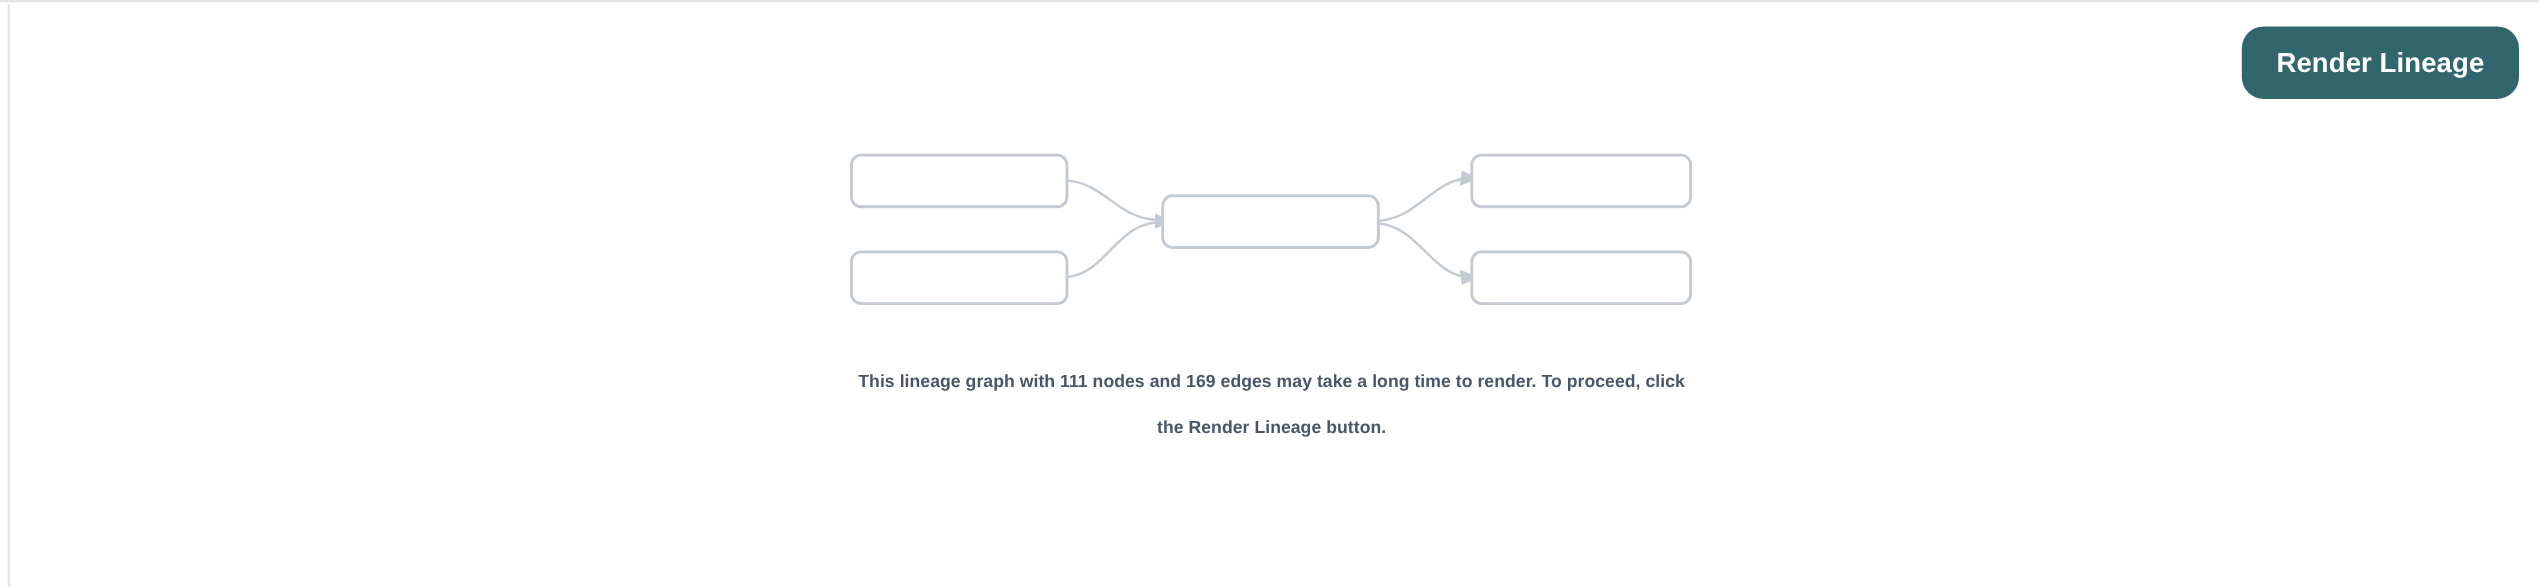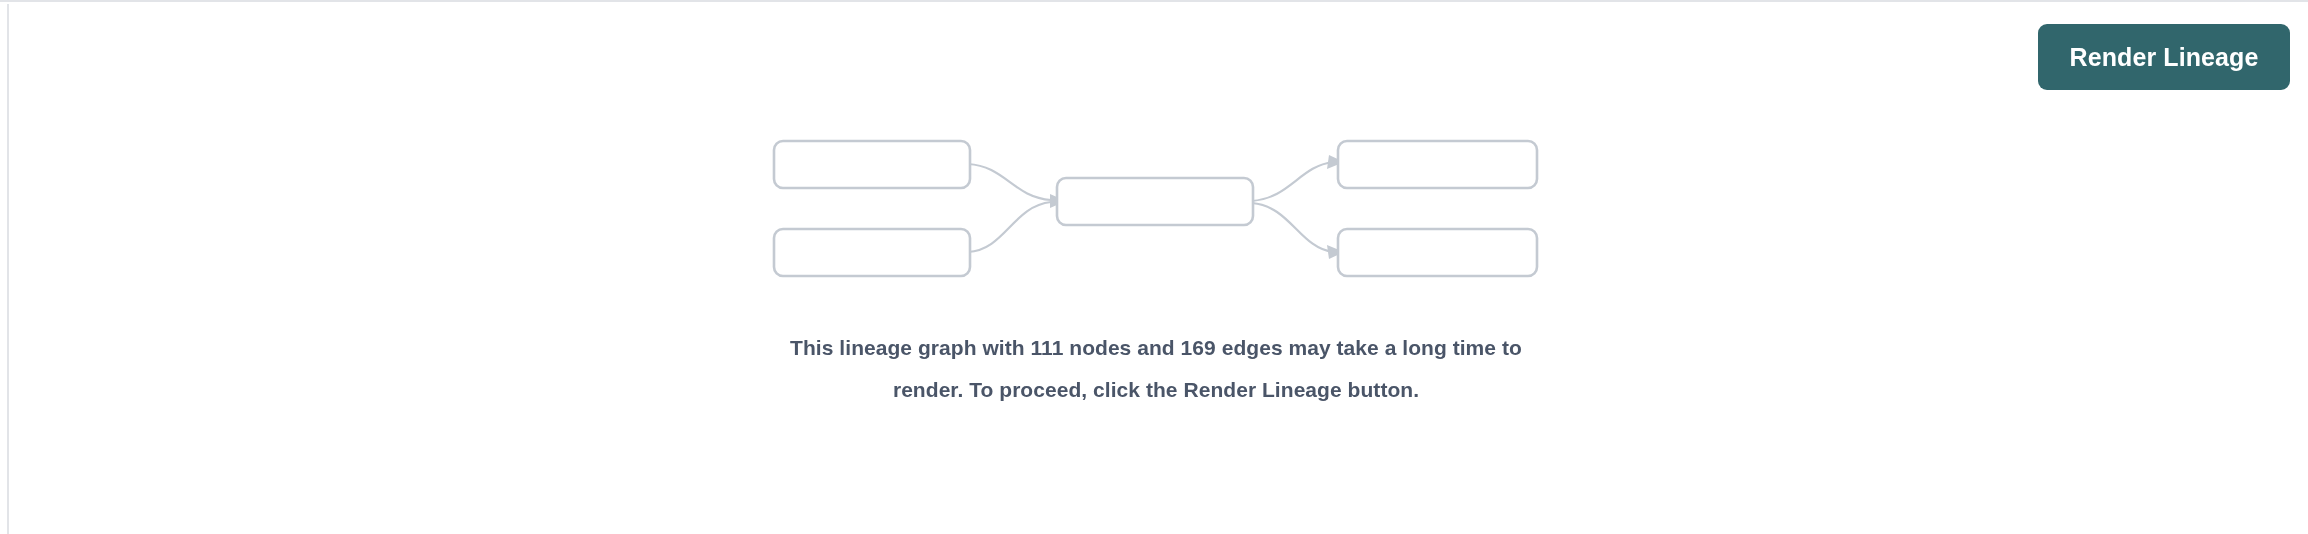--- a/index.html
+++ b/index.html
@@ -38,21 +38,21 @@
   
   .render-button {
     position: absolute;
     left: 2038px;
     top: 22px;
     width: 252px;
     height: 66px;
     background: #31666c;
     color: #ffffff;
     border: none;
-    border-radius: 9px;
+    border-radius: 20px;
     font-family: "Liberation Sans", sans-serif;
     font-size: 25px;
     font-weight: bold;
     letter-spacing: 0.1px;
     line-height: 66px;
     text-align: center;
     padding: 0;
     cursor: pointer;
     white-space: nowrap;
   }
@@ -96,21 +96,21 @@
 
   
   .message {
     position: absolute;
     left: 775px;
     top: 325px;
     width: 762px;
     text-align: center;
     color: #4a5568;
     font-family: "Liberation Sans", sans-serif;
-    font-size: 21px;
+    font-size: 16px;
     font-weight: bold;
     line-height: 42px;
     letter-spacing: 0.05px;
   }
 </style>
 </head>
 <body>
 
 <div class="panel">
 

